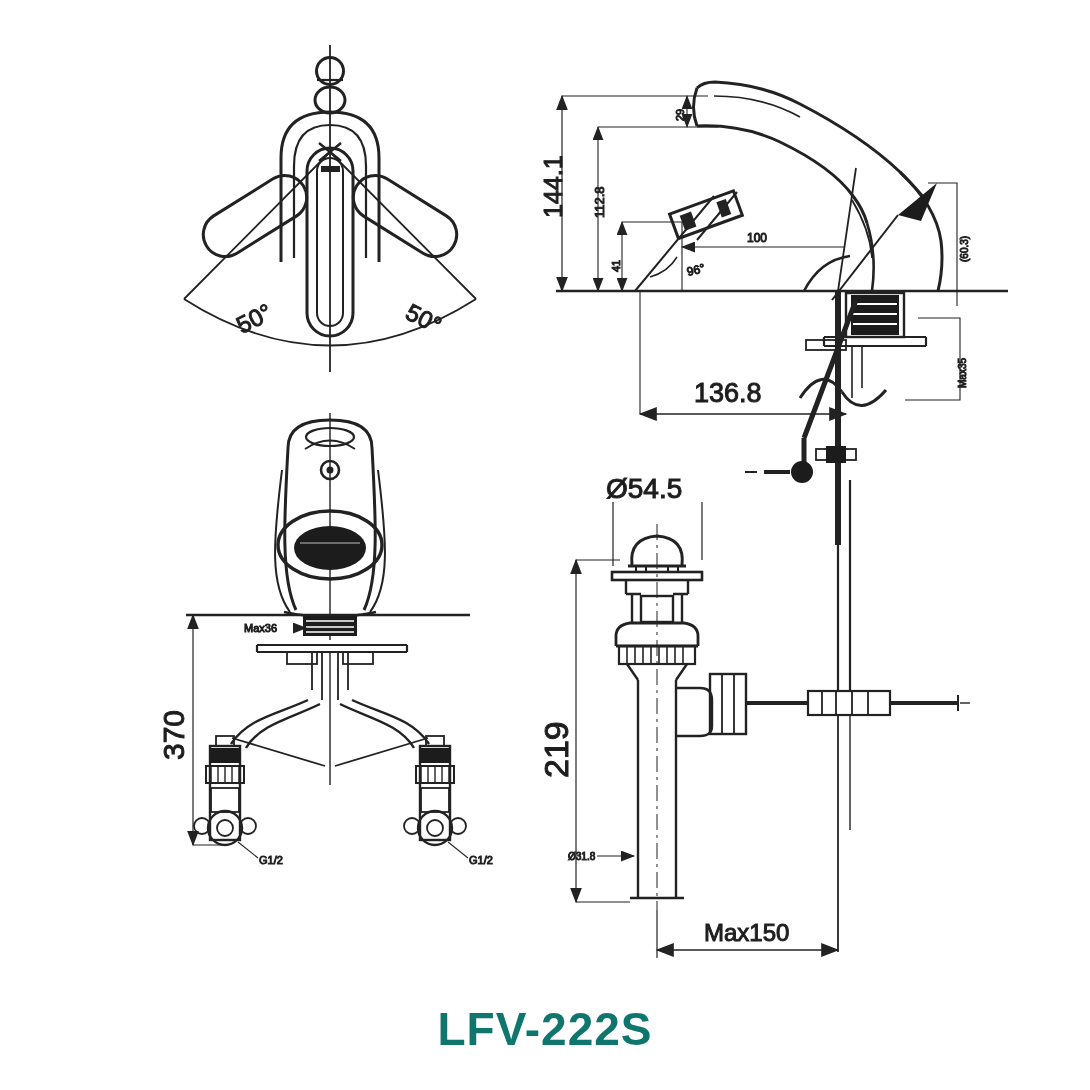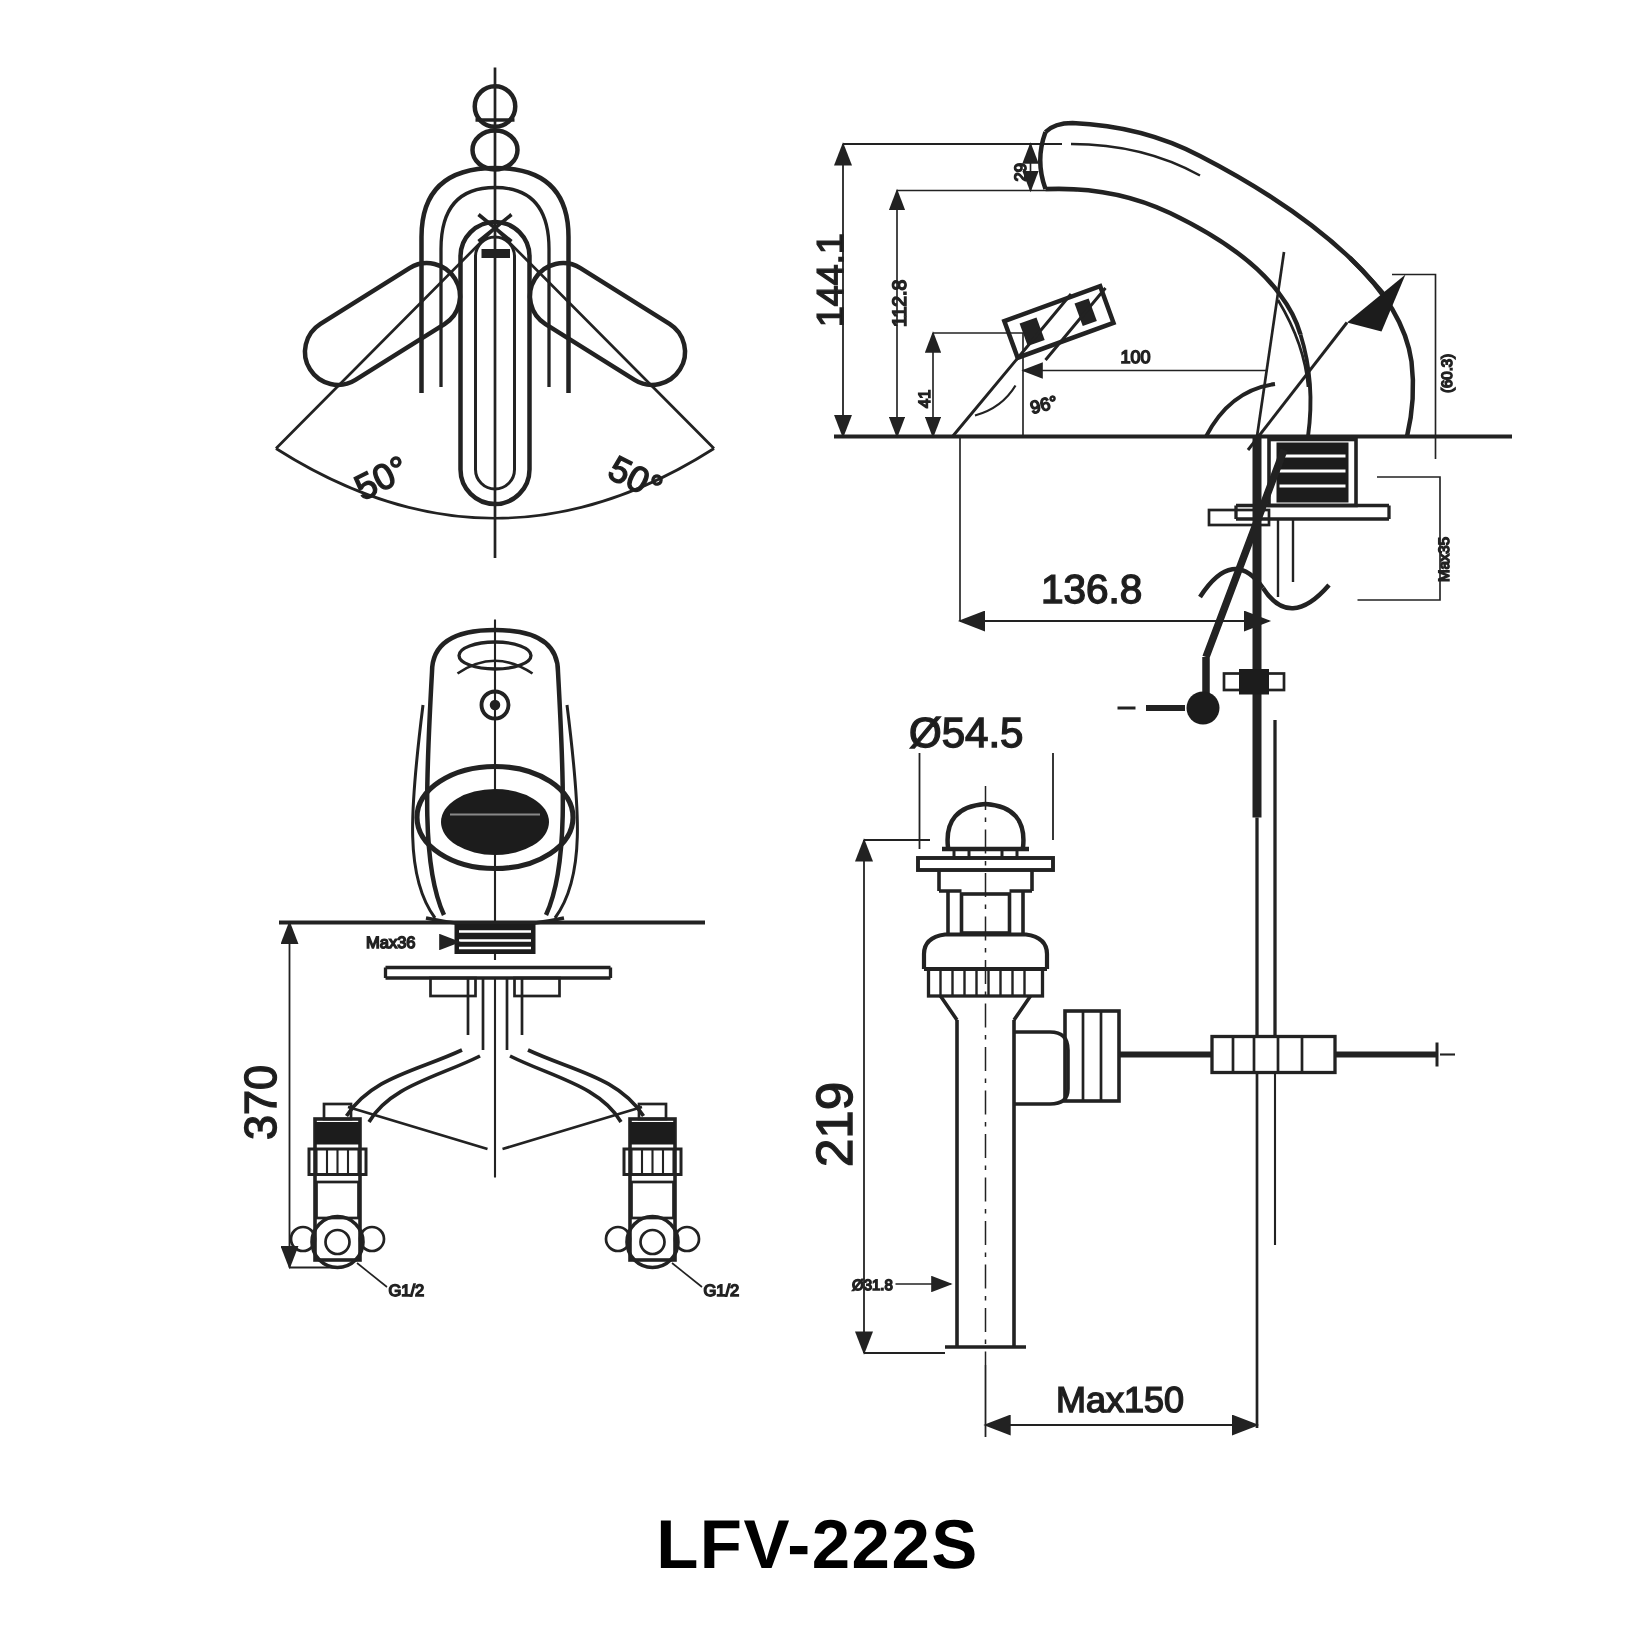--- a/index.html
+++ b/index.html
@@ -16,21 +16,21 @@
     font-family:"Liberation Sans", sans-serif;
   }
   .model-title{
     position:absolute;
     left:0; right:0;
     top:1002px;
     text-align:center;
     font-size:46px;
     font-weight:bold;
     letter-spacing:1px;
-    color:#000000;
+    color:#0f766e;
   }
 </style>
 </head>
 <body>
 
 <div class="frame">
 <svg width="1090" height="1090" viewBox="0 0 1090 1090">
   <defs>
     <marker id="arr" markerWidth="14" markerHeight="10" refX="12" refY="5" orient="auto-start-reverse">
       <path d="M0 0 L13 5 L0 10 Z" fill="#222"></path>

